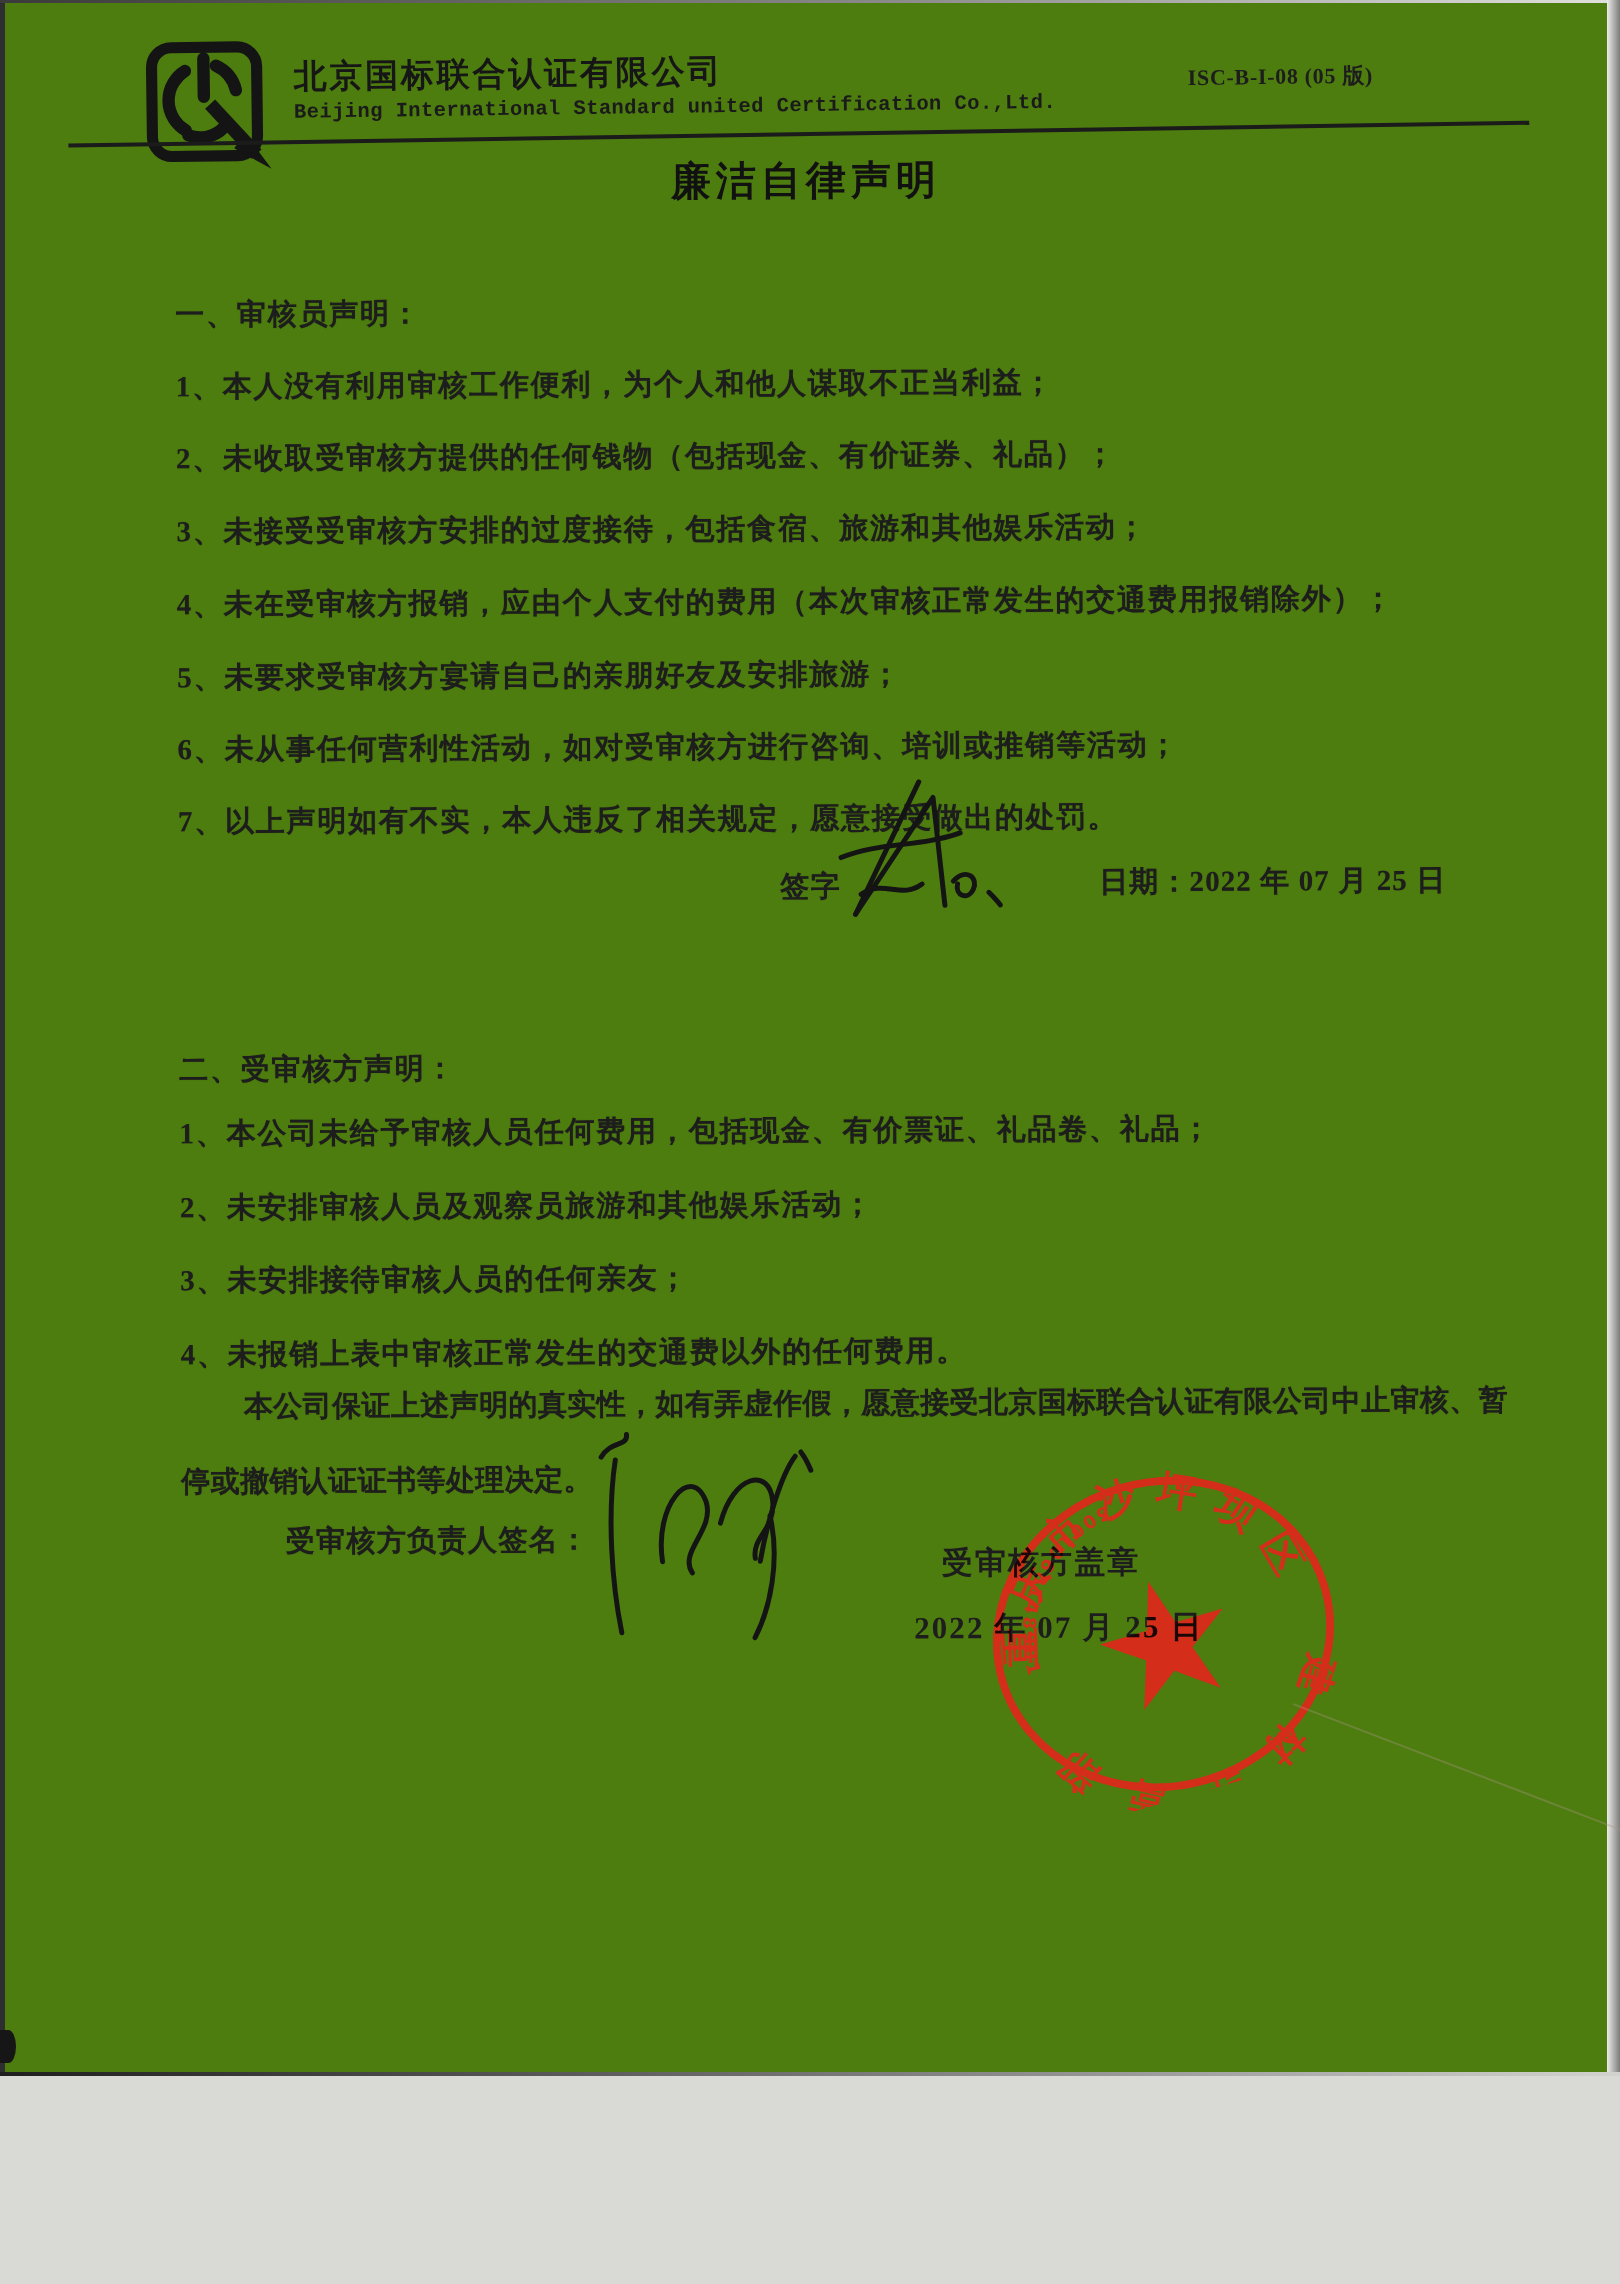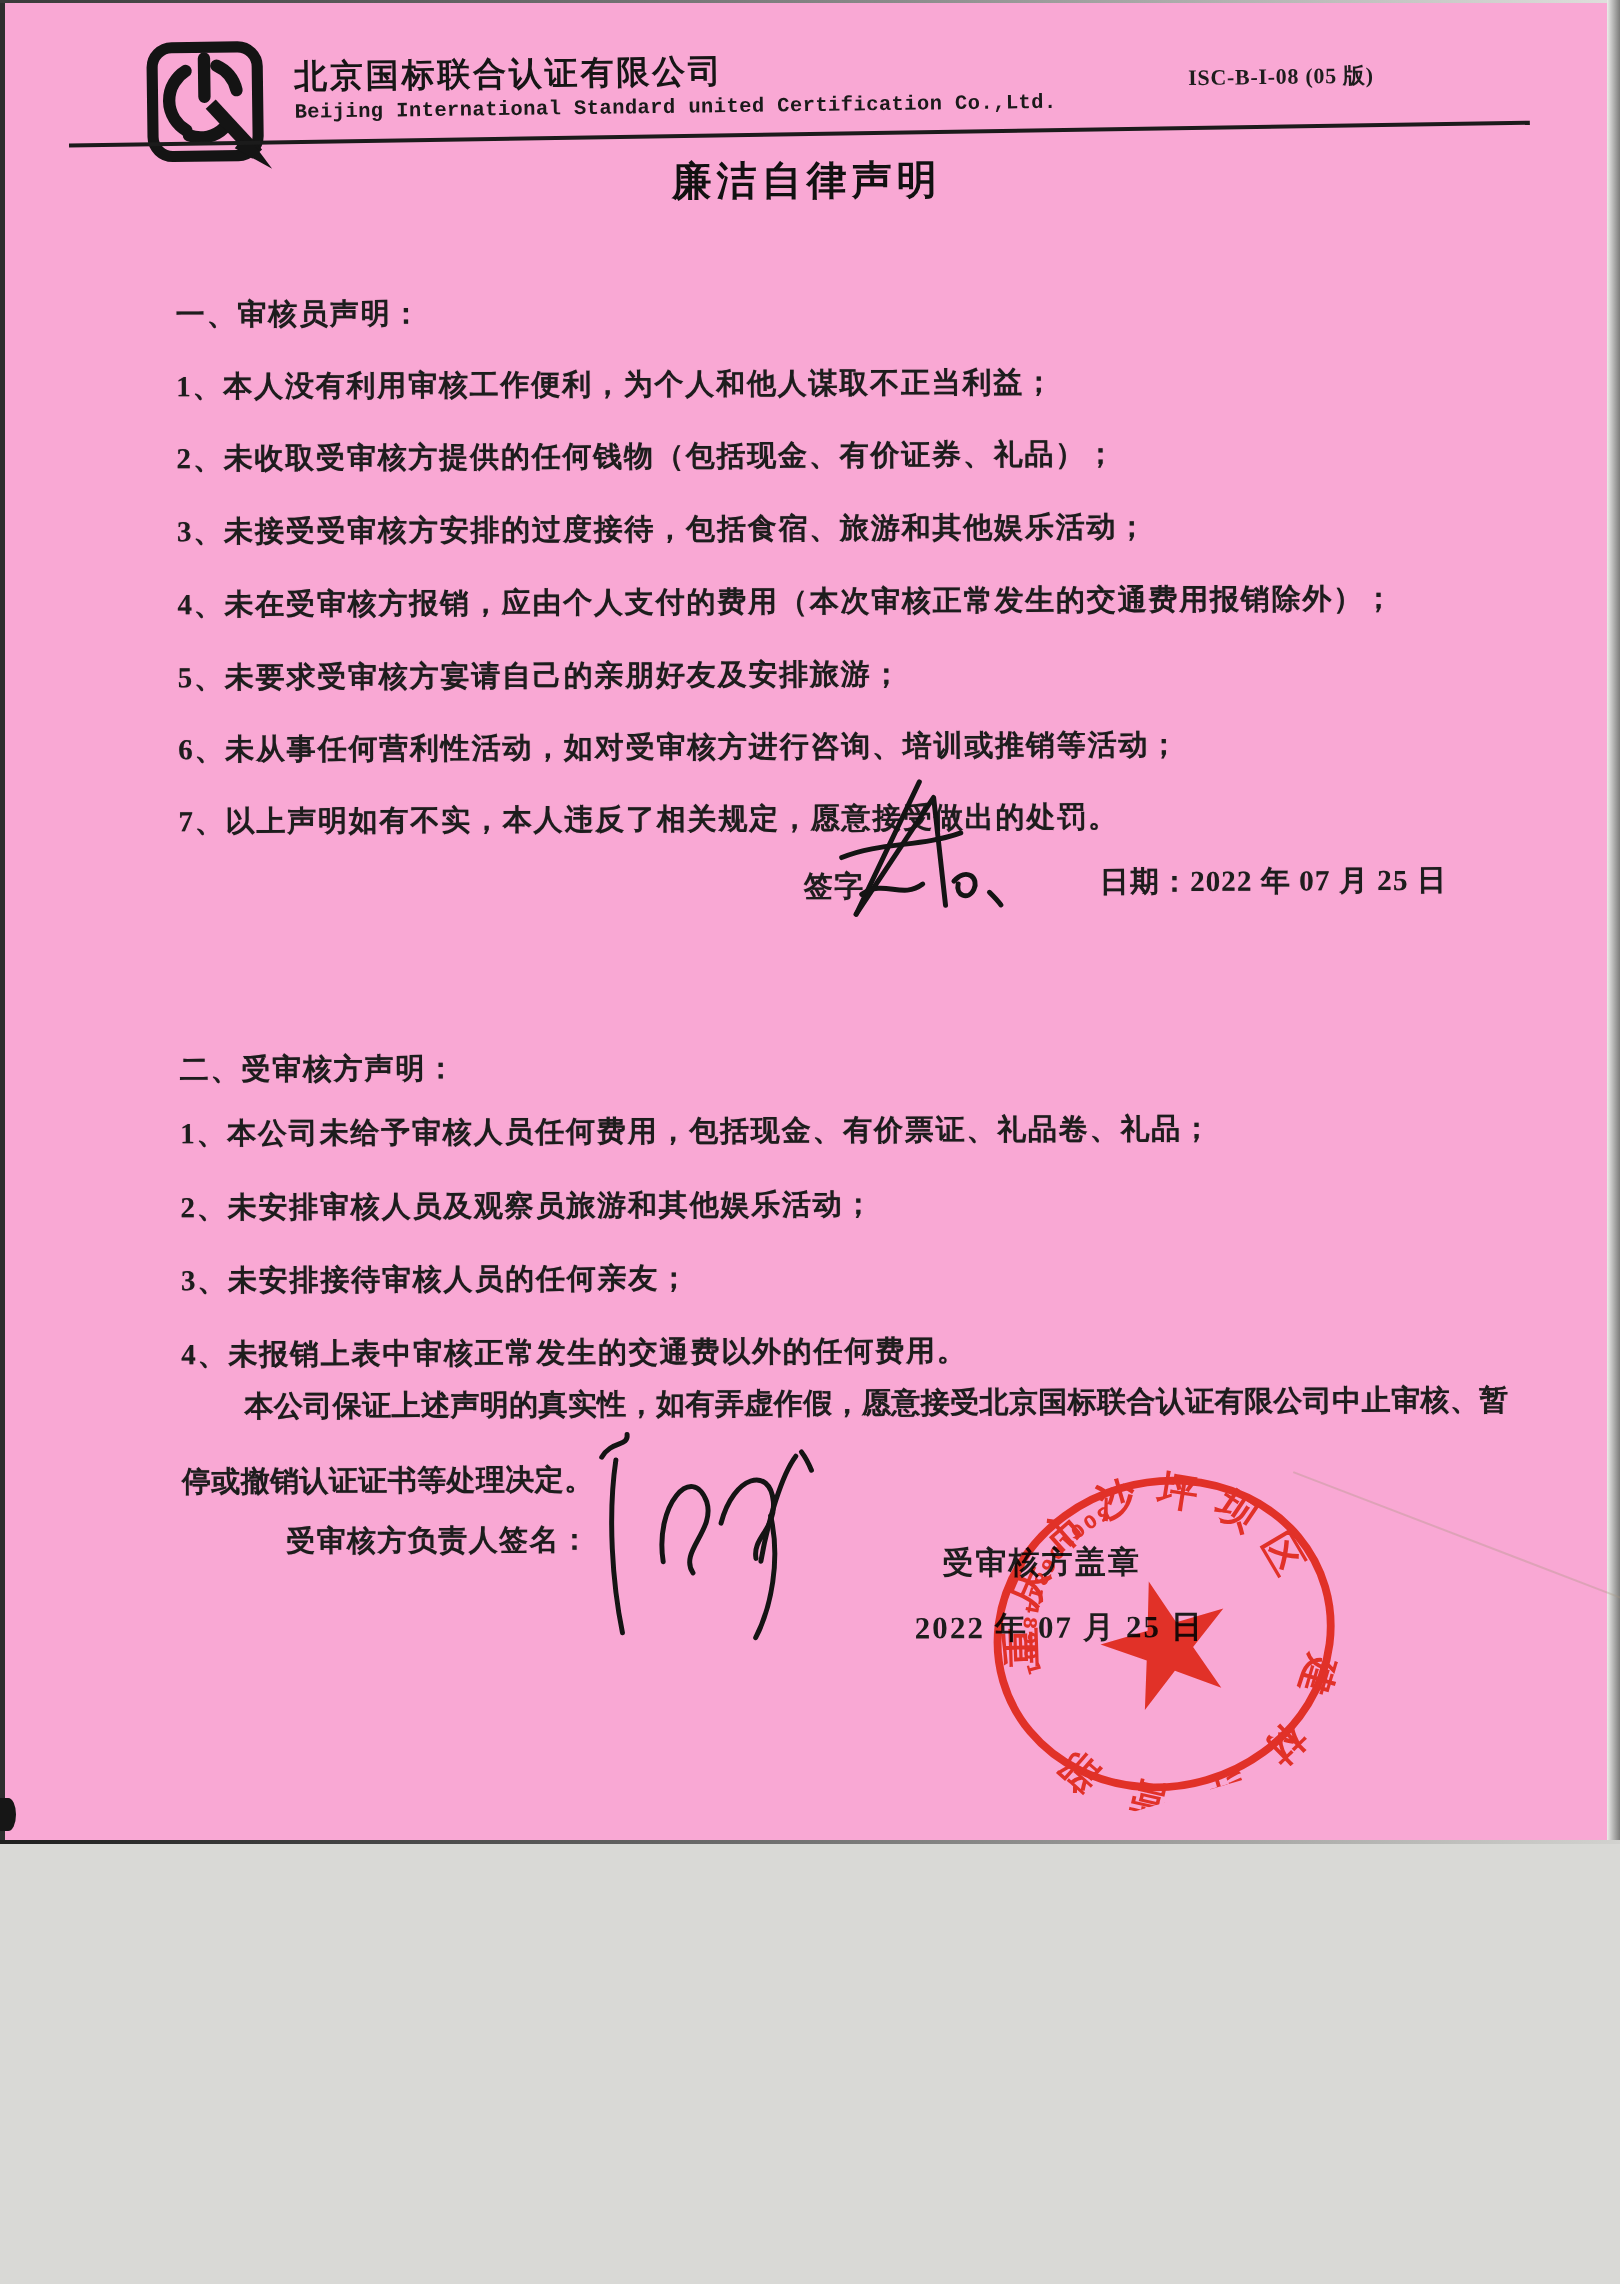--- a/index.html
+++ b/index.html
@@ -1,16 +1,16 @@
 <!DOCTYPE html>
 <html style="font-size:11.3px"><head>
 <meta charset="utf-8">
 <style>
   html,body{margin:0;padding:0;background:#d9d9d6;}
-  .page{position:relative;width:1621px;height:1844px;background:#f9a8d4;overflow:hidden;
+  .page{position:relative;width:1621px;height:2076px;background:#4d7c0f;overflow:hidden;
         font-family:"Liberation Serif","DejaVu Serif",serif;color:#1d1d1d;}
   .content{position:absolute;inset:0;transform:rotate(-0.3deg);}
   
   .edge-left{position:absolute;left:0;top:0;width:5px;height:100%;background:#2e2e2e;}
   .edge-top{position:absolute;left:0;top:0;width:100%;height:2.8px;
             background:linear-gradient(to right,#3a3a3a,#8a8a8a 55%,#e0e0dd);}
   .edge-right{position:absolute;right:0;top:0;width:14px;height:100%;
               background:linear-gradient(to right,#ececea,#a3a3a1 60%,#737371);}
   .edge-bottom{position:absolute;left:0;bottom:0;width:100%;height:4.3px;
                background:linear-gradient(to right,#1f1f1f,#6b6b6b 45%,#d2d2cf);}
@@ -68,21 +68,21 @@
 
     <div class="line" style="top:292px">一、审核员声明：</div>
     <div class="line" style="top:364px">1、本人没有利用审核工作便利，为个人和他人谋取不正当利益；</div>
     <div class="line" style="top:436px">2、未收取受审核方提供的任何钱物（包括现金、有价证券、礼品）；</div>
     <div class="line" style="top:509px">3、未接受受审核方安排的过度接待，包括食宿、旅游和其他娱乐活动；</div>
     <div class="line" style="top:582px">4、未在受审核方报销，应由个人支付的费用（本次审核正常发生的交通费用报销除外）；</div>
     <div class="line" style="top:655px">5、未要求受审核方宴请自己的亲朋好友及安排旅游；</div>
     <div class="line" style="top:727px">6、未从事任何营利性活动，如对受审核方进行咨询、培训或推销等活动；</div>
     <div class="line" style="top:799px">7、以上声明如有不实，本人违反了相关规定，愿意接受做出的处罚。</div>
 
-    <div class="sig-label" style="left:804px;top:867px">签字</div>
+    <div class="sig-label" style="left:781px;top:867px">签字</div>
     <svg class="sig-svg" style="left:815px;top:774px" width="213" height="149" viewBox="0 0 300 210">
       <g fill="none" stroke="#141414" stroke-width="7" stroke-linecap="round" stroke-linejoin="round">
         <path d="M148 12 L58 198"></path>
         <path d="M58 198 L168 34 L184 186"></path>
         <path d="M38 118 C 92 96 150 104 206 84"></path>
         <path d="M66 170 C 98 148 122 178 152 156"></path>
         <path d="M196 152 C 214 132 232 148 224 164 C 216 180 198 172 202 156"></path>
         <path d="M246 168 C 252 174 258 180 262 186"></path>
       </g>
     </svg>

